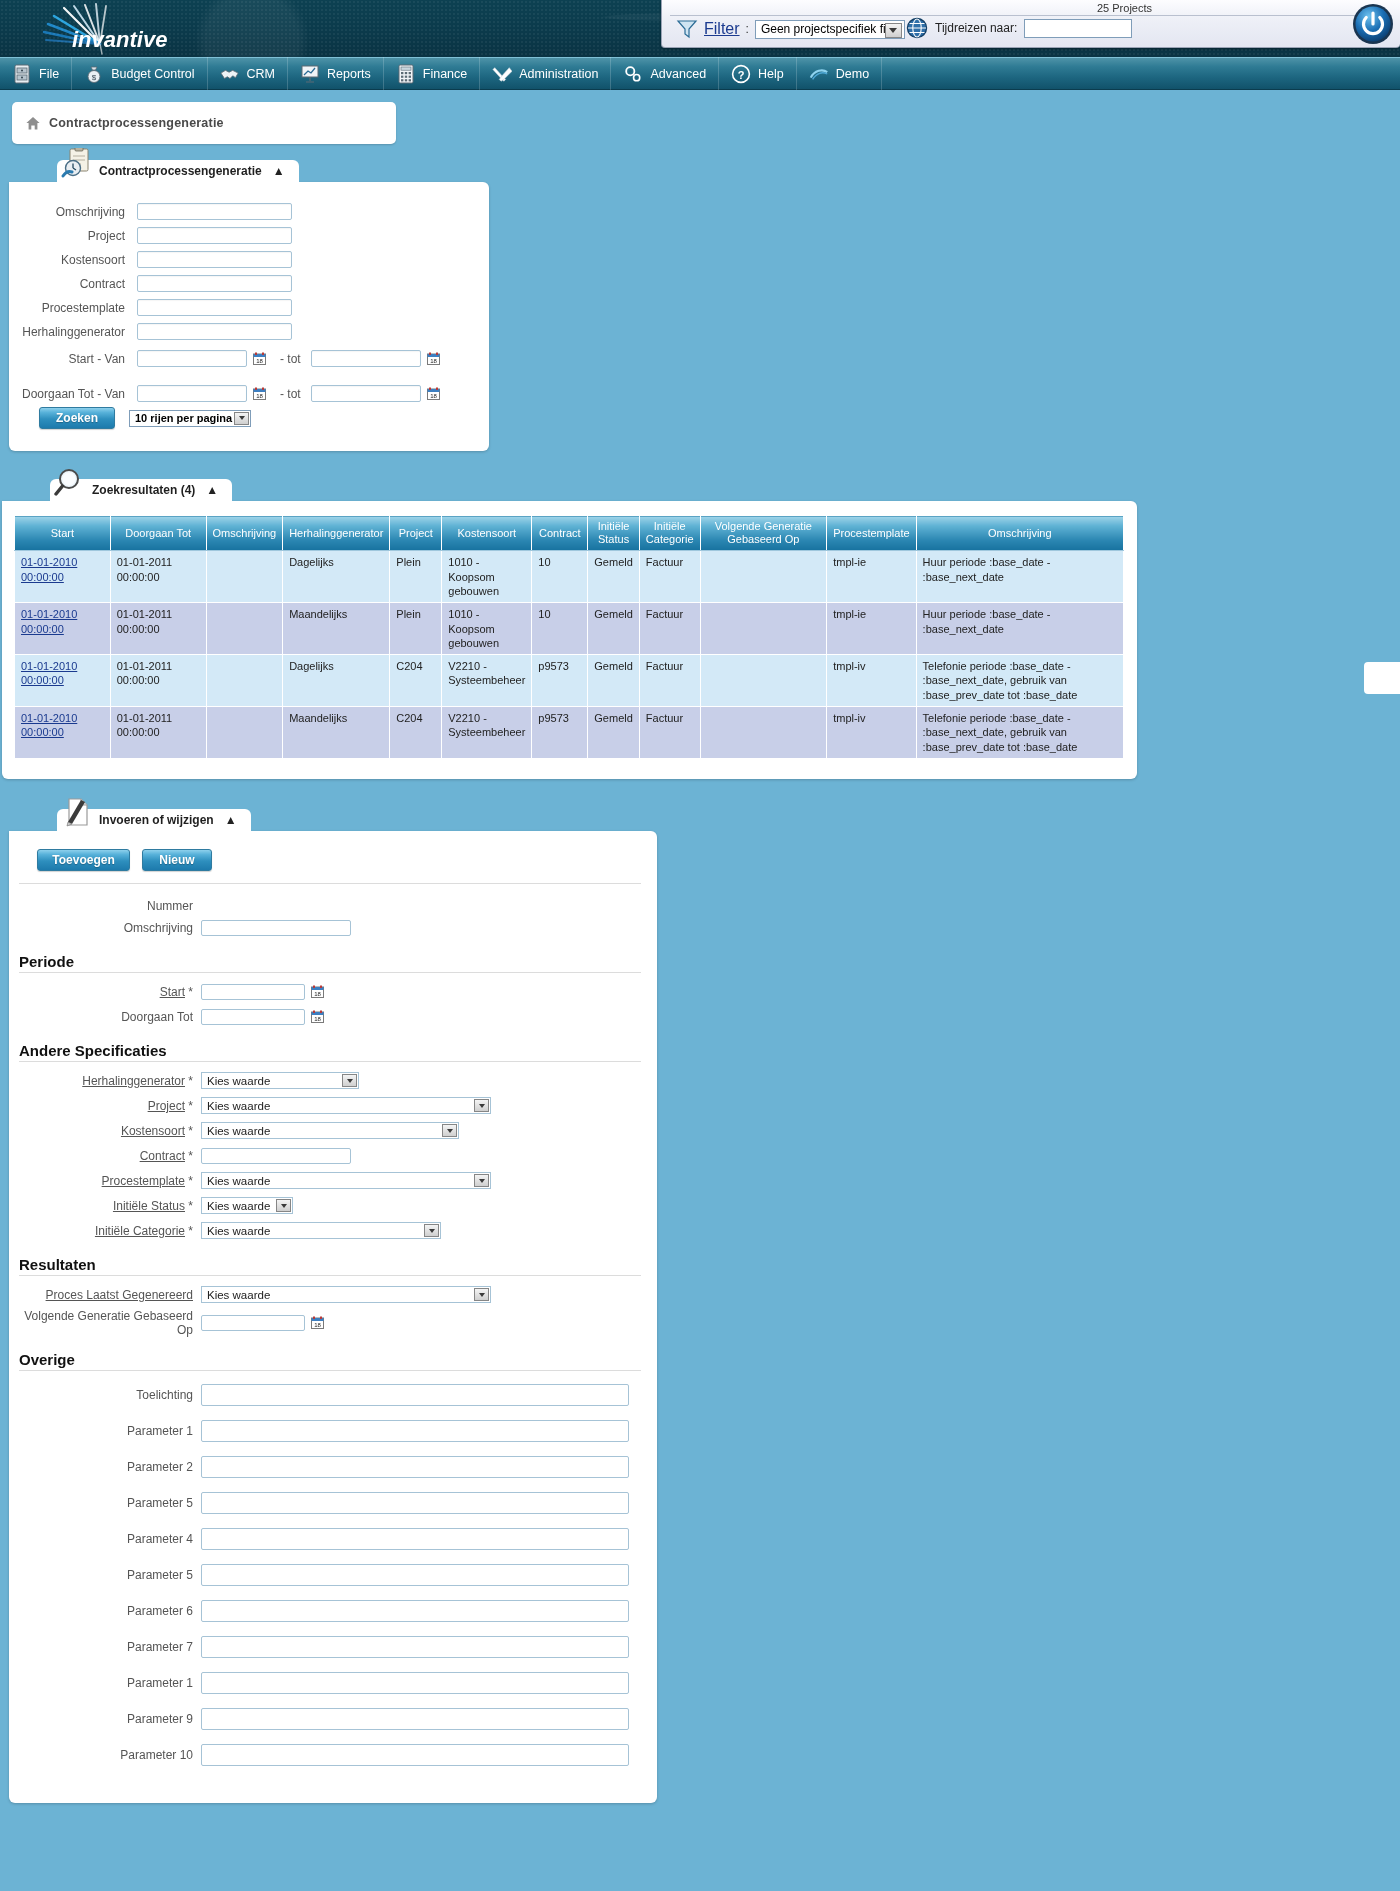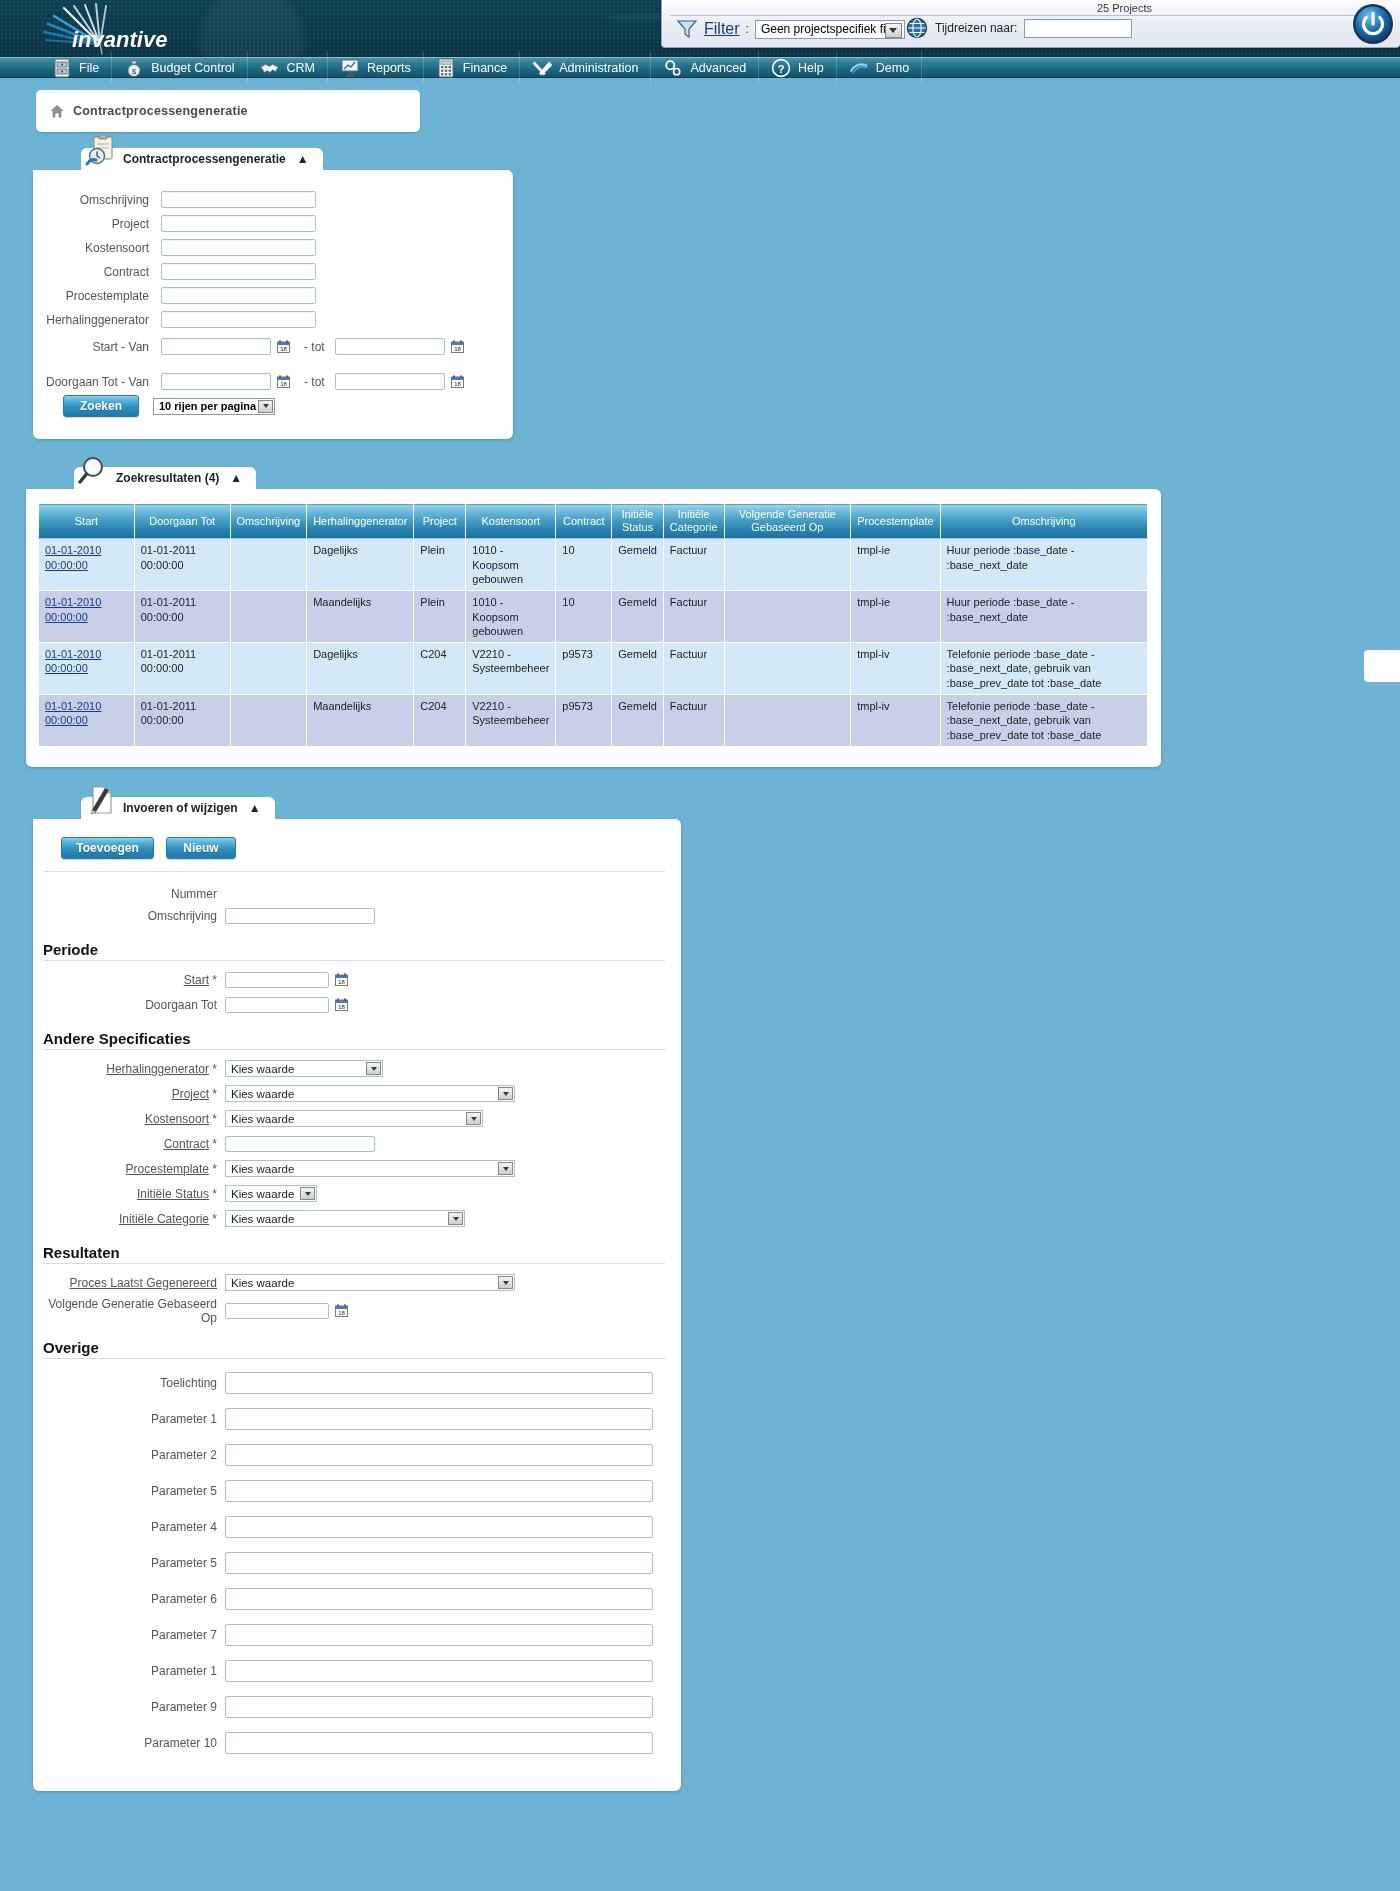--- a/index.html
+++ b/index.html
@@ -79,40 +79,39 @@
     border-top:5px solid #3a3a3a;
   }
   .tt-row{ position:absolute; left:244px; top:17px; display:flex; align-items:center; gap:7px;}
   .globe{ width:22px;height:22px;}
   .tt-label{ font-size:12px; color:#222;}
   .tt-input{ width:108px; height:19px; background:#fff; border:1px solid #7f9db9;}
   .powerbtn{ position:absolute; right:6px; top:3px; width:42px; height:42px; }
 
   
   .menubar{
-    position:relative; height:21px;
+    position:relative; height:33px;
     background:linear-gradient(180deg,#4e93a8 0%, #2f7b94 28%, #1d6680 62%, #11526a 100%);
     border-top:1px solid #7fc0d6;
     border-bottom:1px solid #0b3c4e;
     display:flex; align-items:center;
     z-index:3;
-    padding-left:40px;
   }
   .menuitem{
     display:flex; align-items:center; gap:7px;
     padding:0 12px; height:33px;
     color:#fff; font-size:12.5px; white-space:nowrap;
     border-right:1px solid rgba(255,255,255,.18);
     cursor:pointer;
   }
   .menuitem:first-child{ border-left:none; }
   .menuitem .mi-icon{ width:20px;height:20px; display:flex;align-items:center;justify-content:center;}
 
   
-  .page{ position:relative;padding-left:24px; }
+  .page{ position:relative; }
 
   .breadcrumb{
     margin:12px 0 0 12px; width:384px; height:42px;
     background:#fff; border-radius:5px;
     box-shadow:0 1px 2px rgba(0,0,0,.18);
     display:flex; align-items:center; gap:9px;
     padding-left:14px;
   }
   .breadcrumb .bctext{ font-size:12.5px; color:#4a4a4a; font-weight:bold; letter-spacing:.2px;}
   .home-ico{ width:14px;height:13px; }

